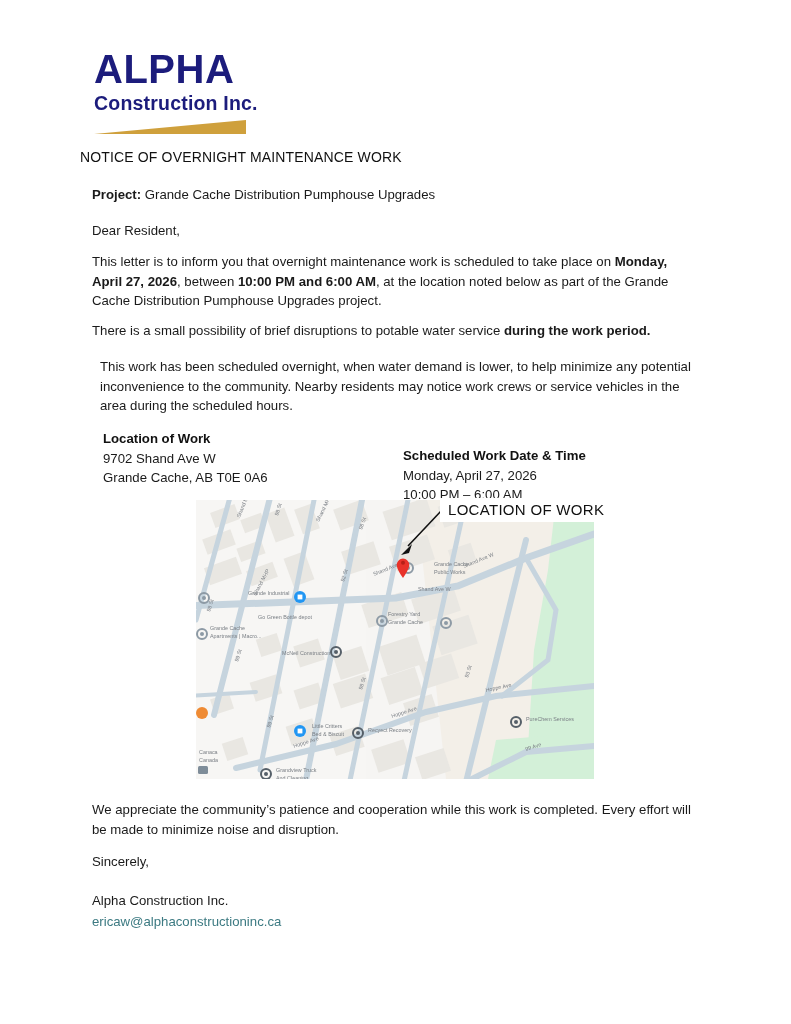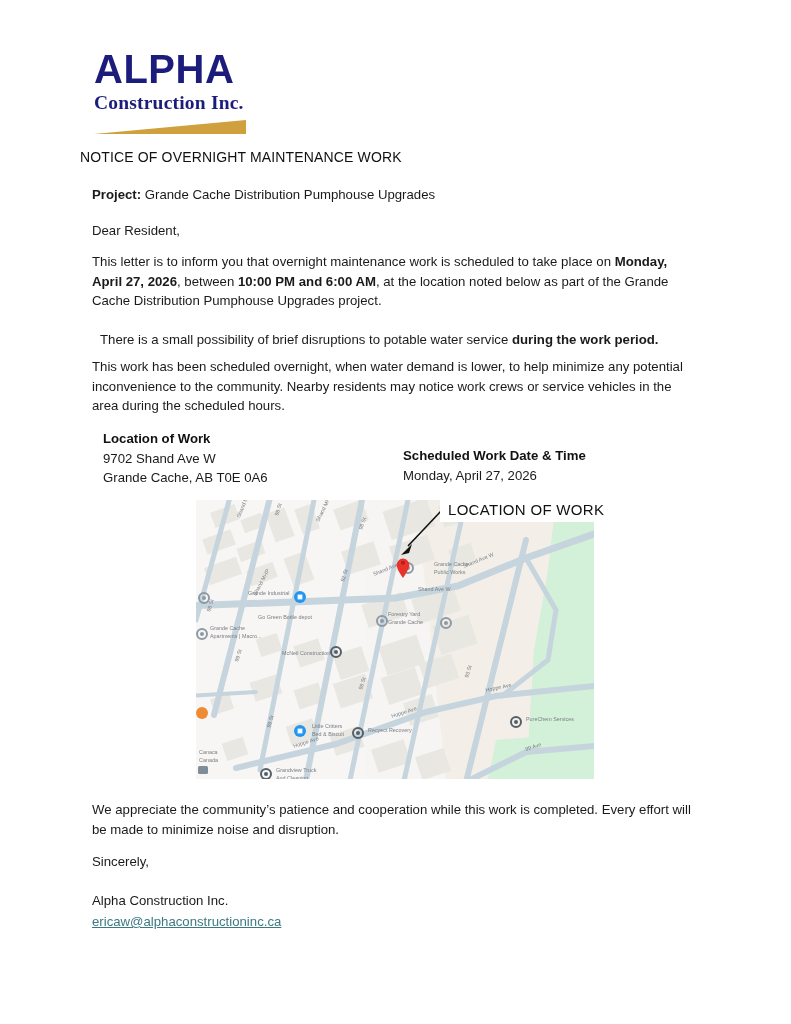--- a/index.html
+++ b/index.html
@@ -32,21 +32,21 @@
   .logo-alpha {
     font-family: "Liberation Sans", sans-serif;
     font-weight: bold;
     font-size: 40px;
     letter-spacing: 0.5px;
     color: #1c1c7c;
     line-height: 42px;
     margin: 0;
   }
   .logo-sub {
-    font-family: Liberation Serif, serif;
+    font-family: Liberation Sans, sans-serif;
     font-weight: bold;
     font-size: 19.5px;
     letter-spacing: 0.2px;
     color: #1c1c7c;
     line-height: 22px;
     margin: 2px 0 0 0;
   }
   .logo-swoosh {
     margin-top: 4px;
     width: 152px;
@@ -72,22 +72,22 @@
     font-size: 13.2px;
     line-height: 19.5px;
     color: #1a1a1a;
     text-align: left;
   }
   .para b { font-weight: bold; }
 
   #p-project { top: 185px; }
   #p-greeting { top: 221px; }
   #p-main { top: 252px; }
-  #p-disruption { top: 330px; margin-left: 8px; }
-  #p-overnight { top: 357px; }
+  #p-disruption { top: 321px; }
+  #p-overnight { top: 357px; margin-left: 8px; }
 
   
   .details {
     position: absolute;
     left: 103px;
     top: 429px;
     width: 595px;
     display: flex;
   }
   .details-col { font-size: 13.2px; line-height: 19.5px; }
@@ -127,21 +127,20 @@
 
   .signature {
     position: absolute;
     left: 92px;
     top: 890px;
     font-size: 13.2px;
     line-height: 21px;
   }
   .sig-link {
     color: #3c7a82;
-    text-decoration: underline;
   }
 </style>
 </head>
 <body>
 
 <div class="page">
 
   <div class="logo-block">
     <div class="logo-alpha">ALPHA</div>
     <div class="logo-sub">Construction Inc.</div>
@@ -170,20 +169,21 @@
 
   <div class="details">
     <div class="details-col left">
       <div class="details-head">Location of Work</div>
       <div class="details-line">9702 Shand Ave W</div>
       <div class="details-line">Grande Cache, AB T0E 0A6</div>
     </div>
     <div class="details-col right">
       <div class="details-head">Scheduled Work Date &amp; Time</div>
       <div class="details-line">Monday, April 27, 2026</div>
+      <div class="details-line">10:00 PM – 6:00 AM</div>
     </div>
   </div>
 
   <div class="map-wrap">
     <svg class="map-svg" viewBox="0 0 398 279">
 
       <rect x="0" y="0" width="398" height="279" fill="#f3efe8"></rect>
 
       <polygon points="0,0 220,0 250,279 0,279" fill="#f6f5f3"></polygon>
       <rect x="0" y="0" width="170" height="279" fill="#f7f6f4"></rect>

